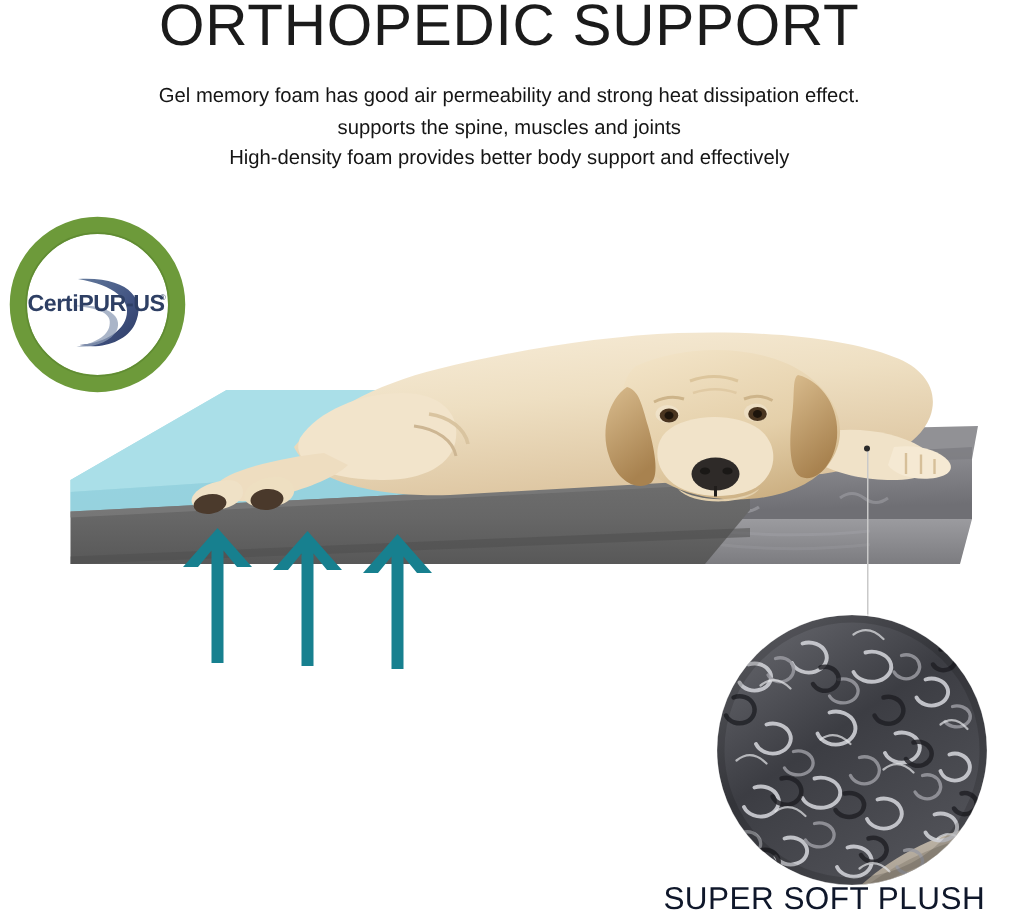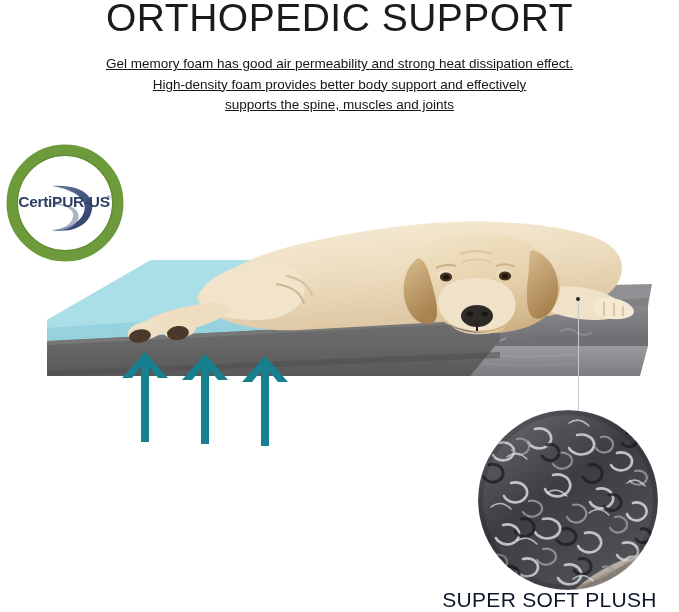--- a/index.html
+++ b/index.html
@@ -12,21 +12,21 @@
   .stage{position:absolute;left:0;top:0;width:679px;height:492px;}
 
   
   .title{
     position:absolute;left:0;top:-3px;width:679px;text-align:center;
     font-size:39px;letter-spacing:.5px;color:#1b1b1b;font-weight:400;
     line-height:42px;
   }
   .subtitle{
     position:absolute;left:50%;transform:translateX(-50%);top:54px;width:600px;
-    text-align:center;font-size:13.5px;line-height:20.5px;color:#151515;text-decoration:underline;
+    text-align:center;font-size:13.5px;line-height:20.5px;color:#151515;
   }
   .subtitle div{white-space:nowrap;}
 
   
   .logo{position:absolute;left:6px;top:144px;width:118px;height:118px;}
   .logo svg{display:block;width:118px;height:118px;}
 
   
   .bed{position:absolute;left:0;top:180px;width:679px;height:205px;}
   .bed svg{display:block;width:679px;height:205px;}
@@ -59,22 +59,22 @@
 </style>
 </head>
 <body>
 
 <div class="stage">
 
   <div class="title">ORTHOPEDIC SUPPORT</div>
 
   <div class="subtitle">
     <div>Gel memory foam has good air permeability and strong heat dissipation effect.</div>
+    <div>supports the spine, muscles and joints</div>
     <div>High-density foam provides better body support and effectively</div>
-    <div>supports the spine, muscles and joints</div>
   </div>
 
   <div class="logo">
     <svg viewBox="0 0 118 118" aria-hidden="true">
       <defs>
         <path id="arcTop" d="M 18,59 A 41,41 0 0 1 100,59"></path>
         <path id="arcBot" d="M 22,59 A 37,37 0 0 0 96,59"></path>
         <linearGradient id="swoosh" x1="0" y1="0" x2="1" y2="1">
           <stop offset="0%" stop-color="#5b7296"></stop>
           <stop offset="60%" stop-color="#36497a"></stop>

